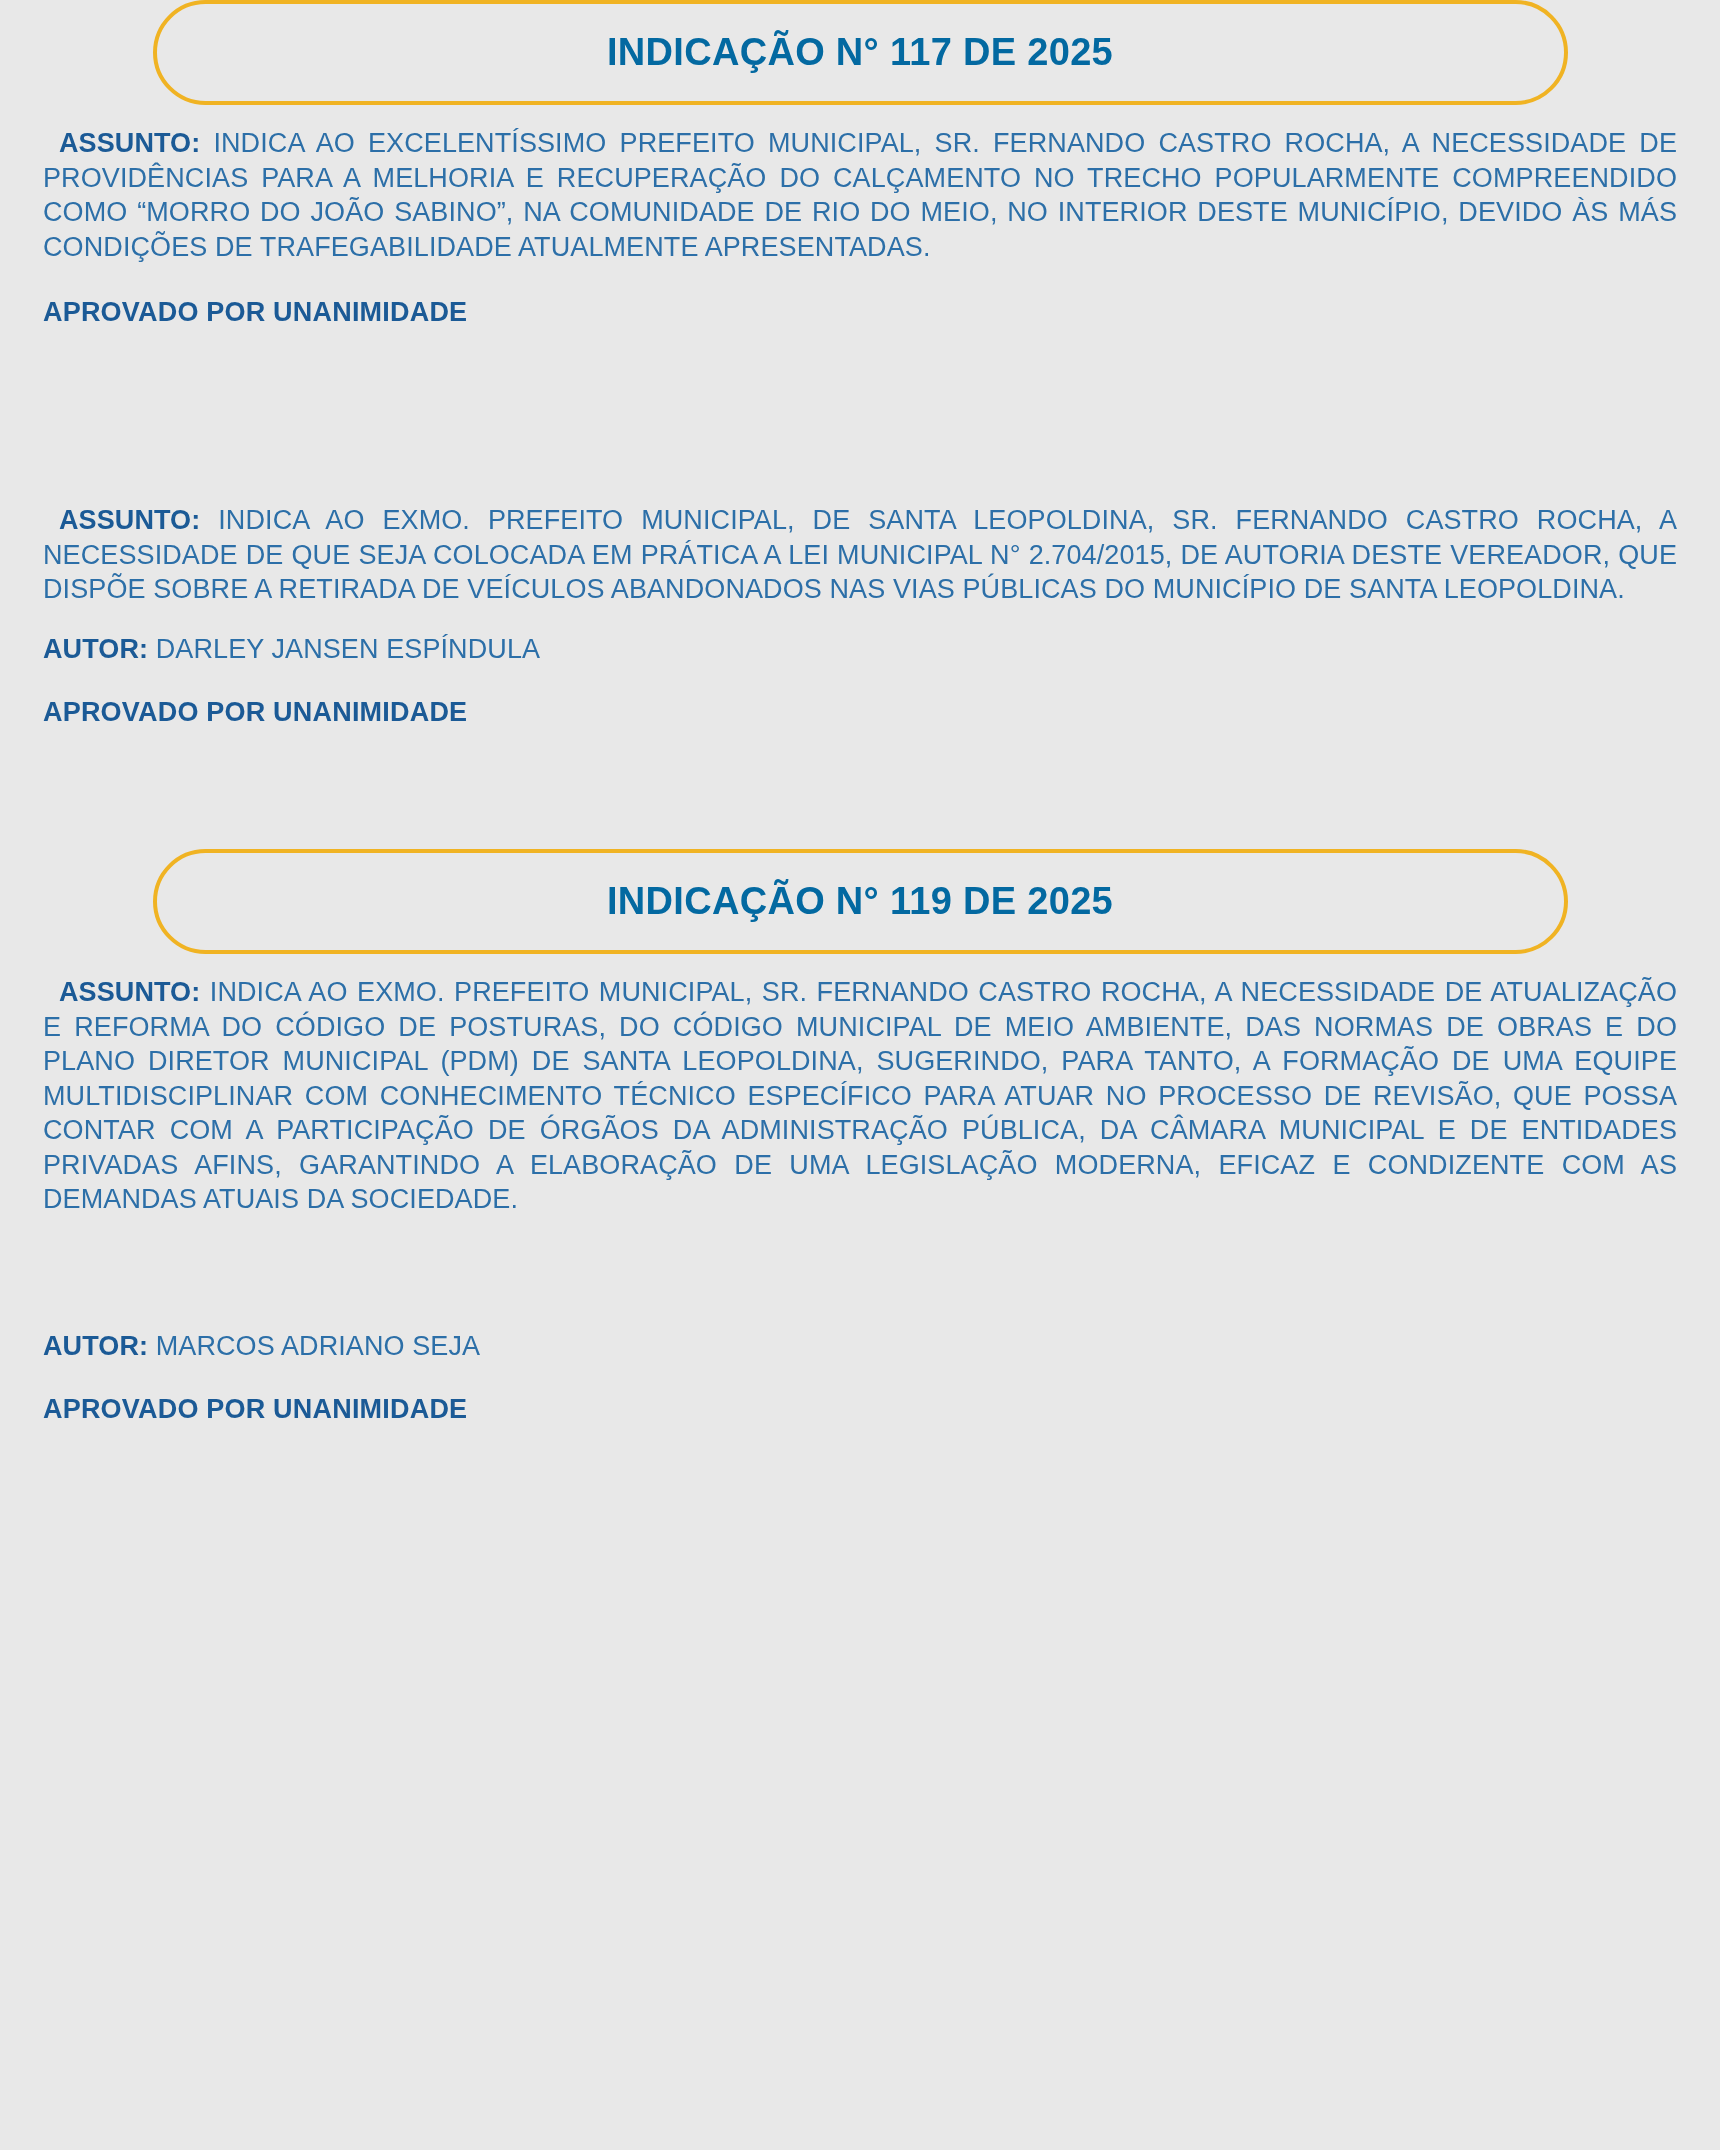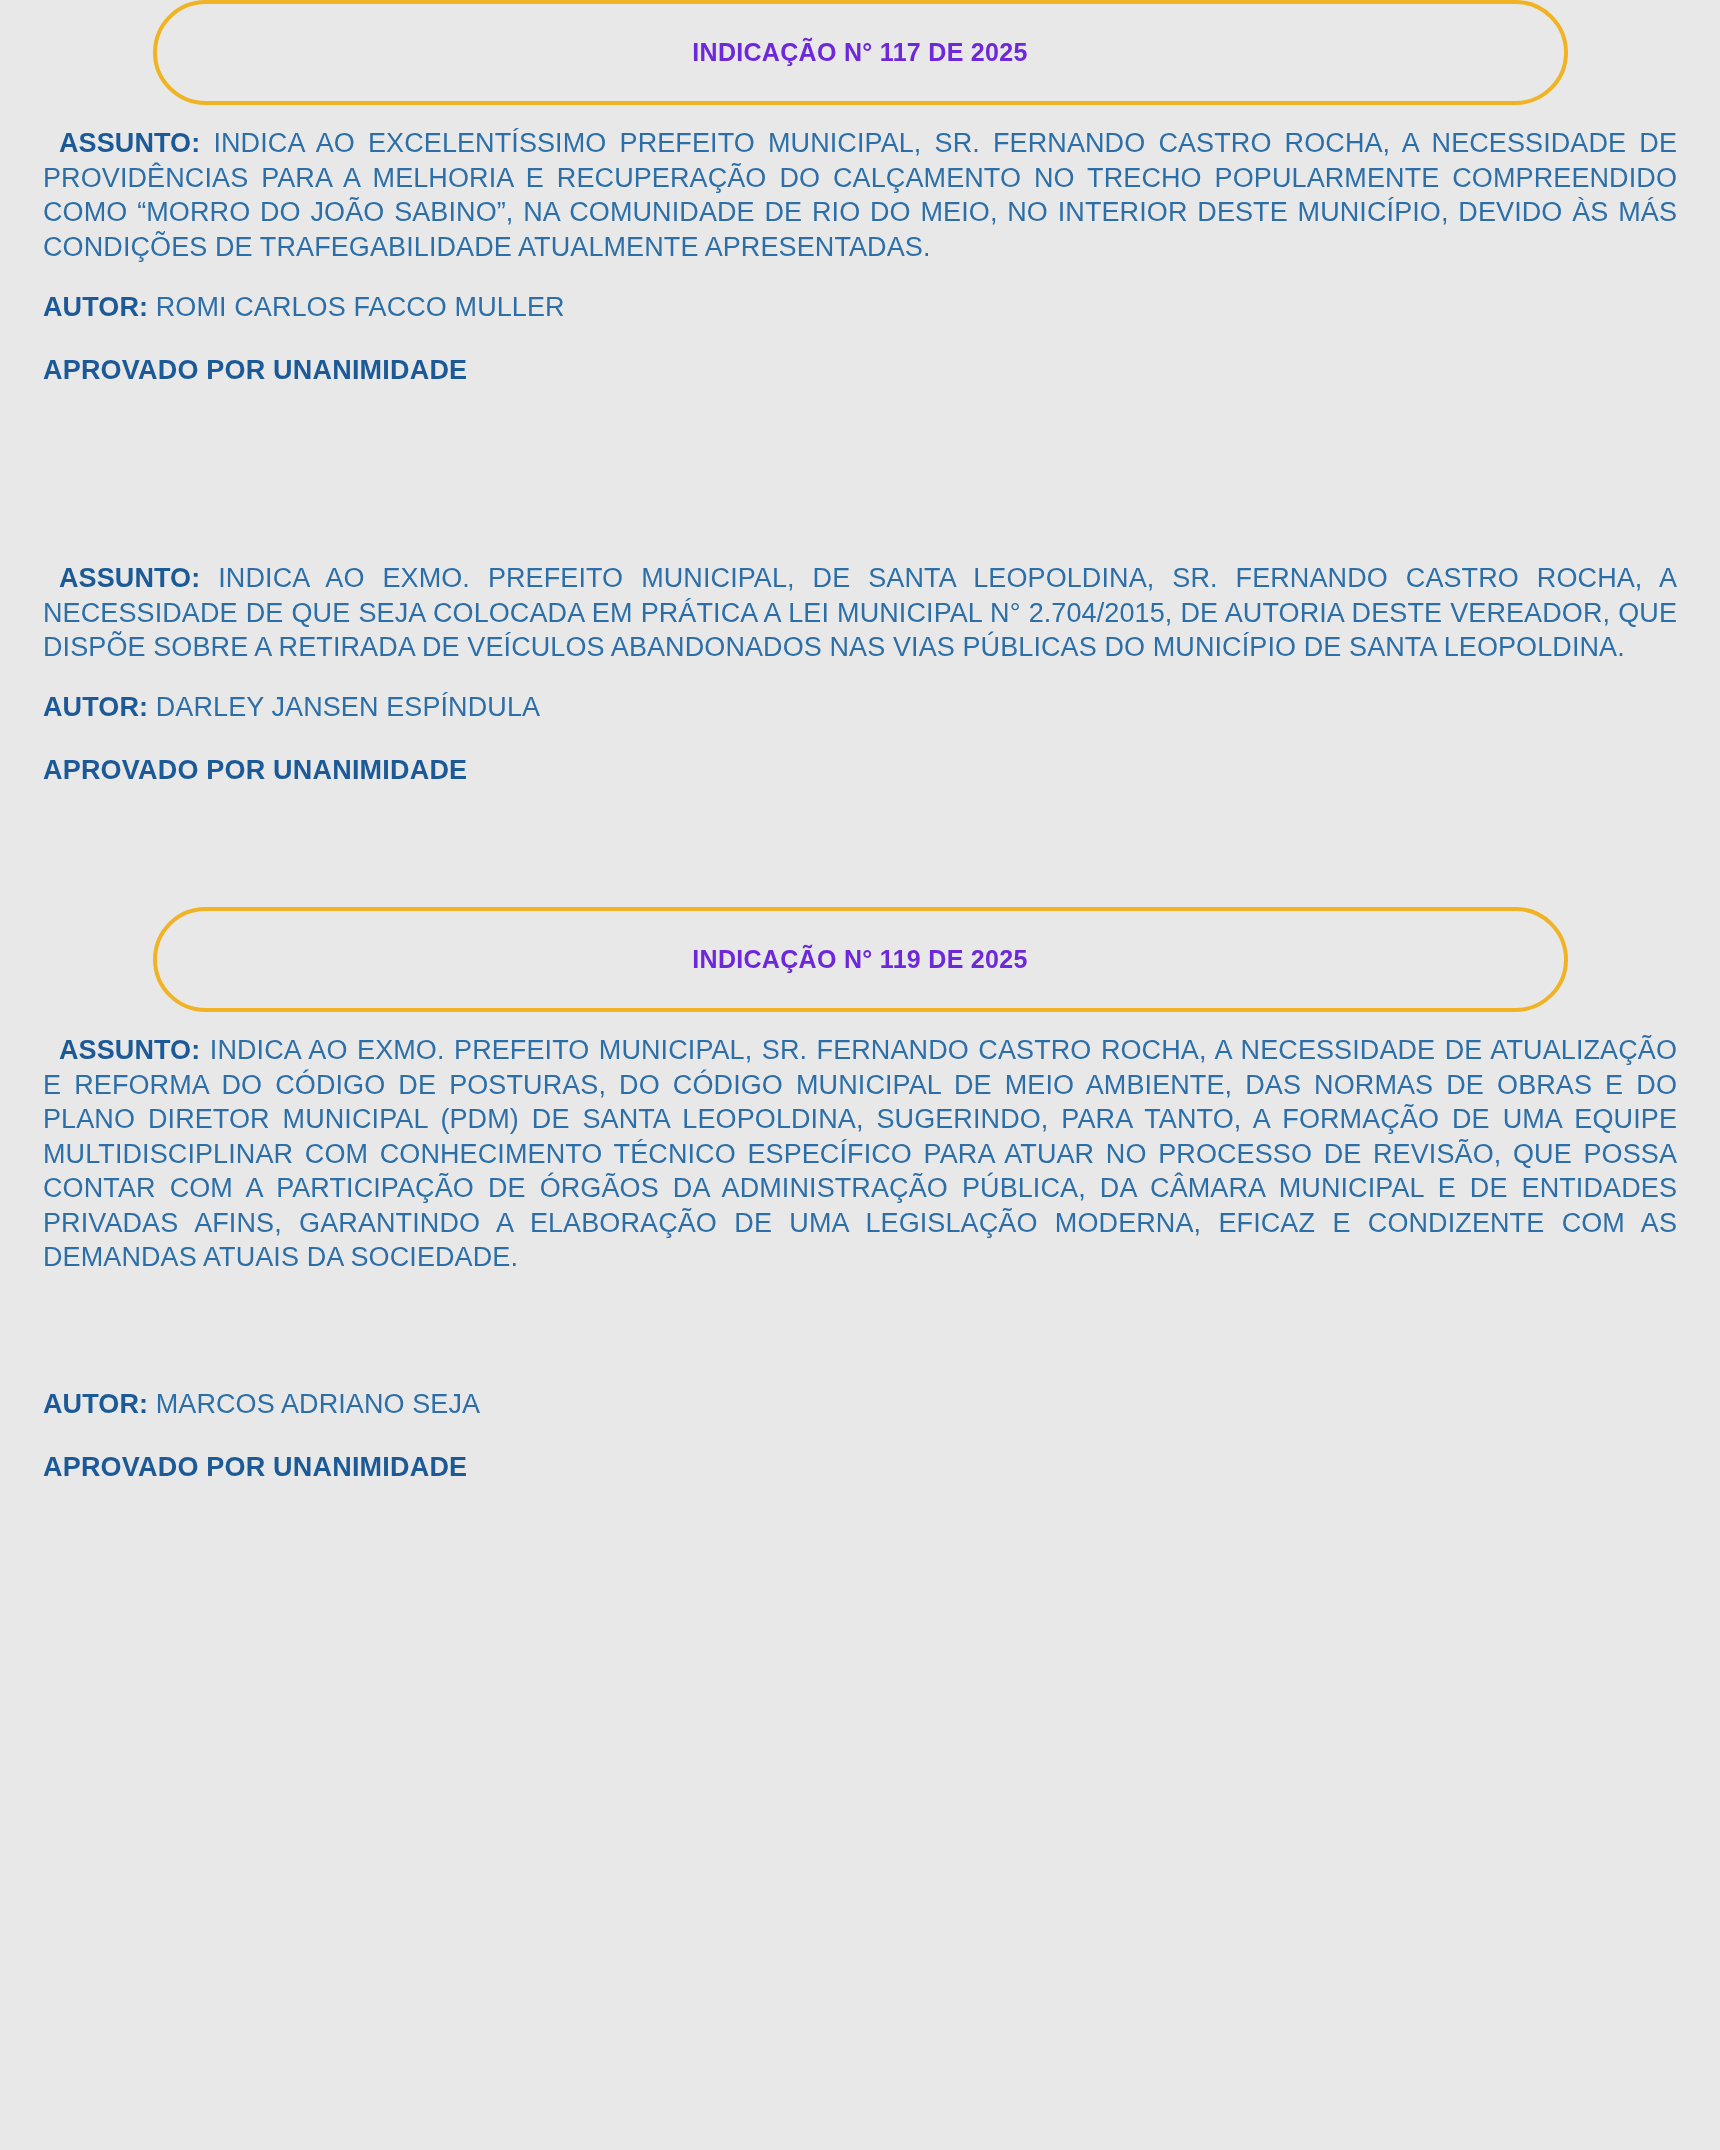--- a/index.html
+++ b/index.html
@@ -31,24 +31,24 @@
     width: 1415px;
     height: 105px;
     border: 4.6px solid #f0b323;
     border-radius: 54px;
     display: flex;
     align-items: center;
     justify-content: center;
     background: transparent;
   }
   .title-pill .title-text {
-    font-size: 25px;
+    font-size: 38px;
     font-weight: 700;
     letter-spacing: 0.3px;
-    color: #6d28d9;
+    color: #0369a1;
     text-align: right;
     white-space: nowrap;
   }
   .body-block {
     margin-top: 21.4px;
     font-size: 27px;
     line-height: 1.28;
     color: #2c6fa8;
     text-align: justify;
     letter-spacing: 0.1px;
@@ -89,24 +89,20 @@
   <div class="top-pad"></div>
 
   <div class="entry">
     <div class="title-pill">
       <span class="title-text">INDICAÇÃO N° 117 DE 2025</span>
     </div>
     <p class="body-block">
       <span class="lbl">ASSUNTO:</span>
       <span>INDICA AO EXCELENTÍSSIMO PREFEITO MUNICIPAL, SR. FERNANDO CASTRO ROCHA, A NECESSIDADE DE PROVIDÊNCIAS PARA A MELHORIA E RECUPERAÇÃO DO CALÇAMENTO NO TRECHO POPULARMENTE COMPREENDIDO COMO “MORRO DO JOÃO SABINO”, NA COMUNIDADE DE RIO DO MEIO, NO INTERIOR DESTE MUNICÍPIO, DEVIDO ÀS MÁS CONDIÇÕES DE TRAFEGABILIDADE ATUALMENTE APRESENTADAS.</span>
     </p>
-    <p class="author">
-      <span class="lbl">AUTOR:</span>
-      <span>ROMI CARLOS FACCO MULLER</span>
-    </p>
     <p class="status">APROVADO POR UNANIMIDADE</p>
   </div>
 
   <div class="gap-lg"></div>
 
   <div class="entry">
     <p class="body-block">
       <span class="lbl">ASSUNTO:</span>
       <span>INDICA AO EXMO. PREFEITO MUNICIPAL, DE SANTA LEOPOLDINA, SR. FERNANDO CASTRO ROCHA, A NECESSIDADE DE QUE SEJA COLOCADA EM PRÁTICA A LEI MUNICIPAL N° 2.704/2015, DE AUTORIA DESTE VEREADOR, QUE DISPÕE SOBRE A RETIRADA DE VEÍCULOS ABANDONADOS NAS VIAS PÚBLICAS DO MUNICÍPIO DE SANTA LEOPOLDINA.</span>
     </p>

